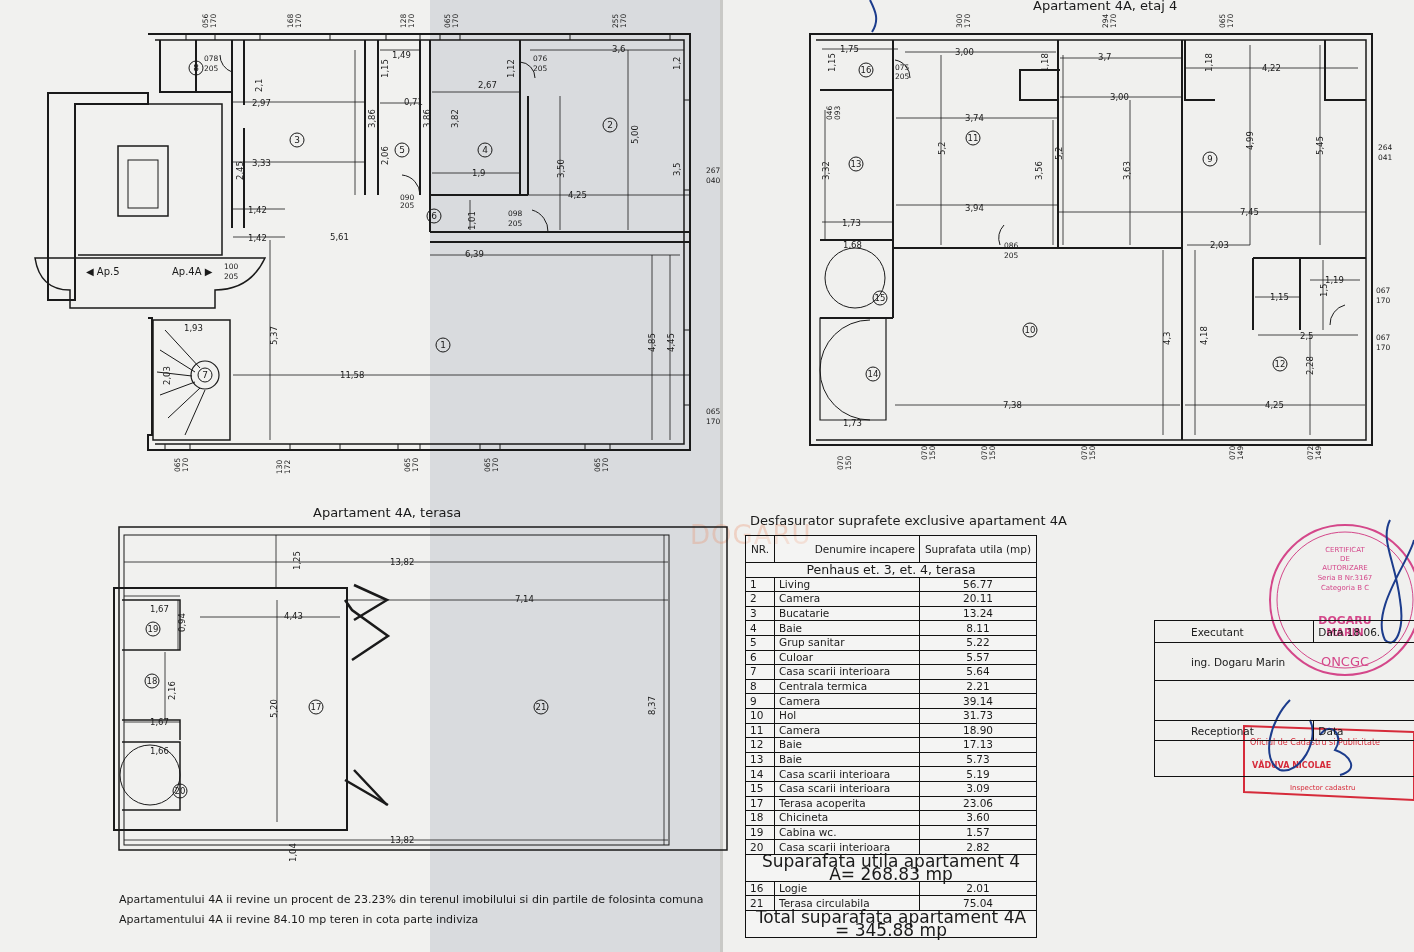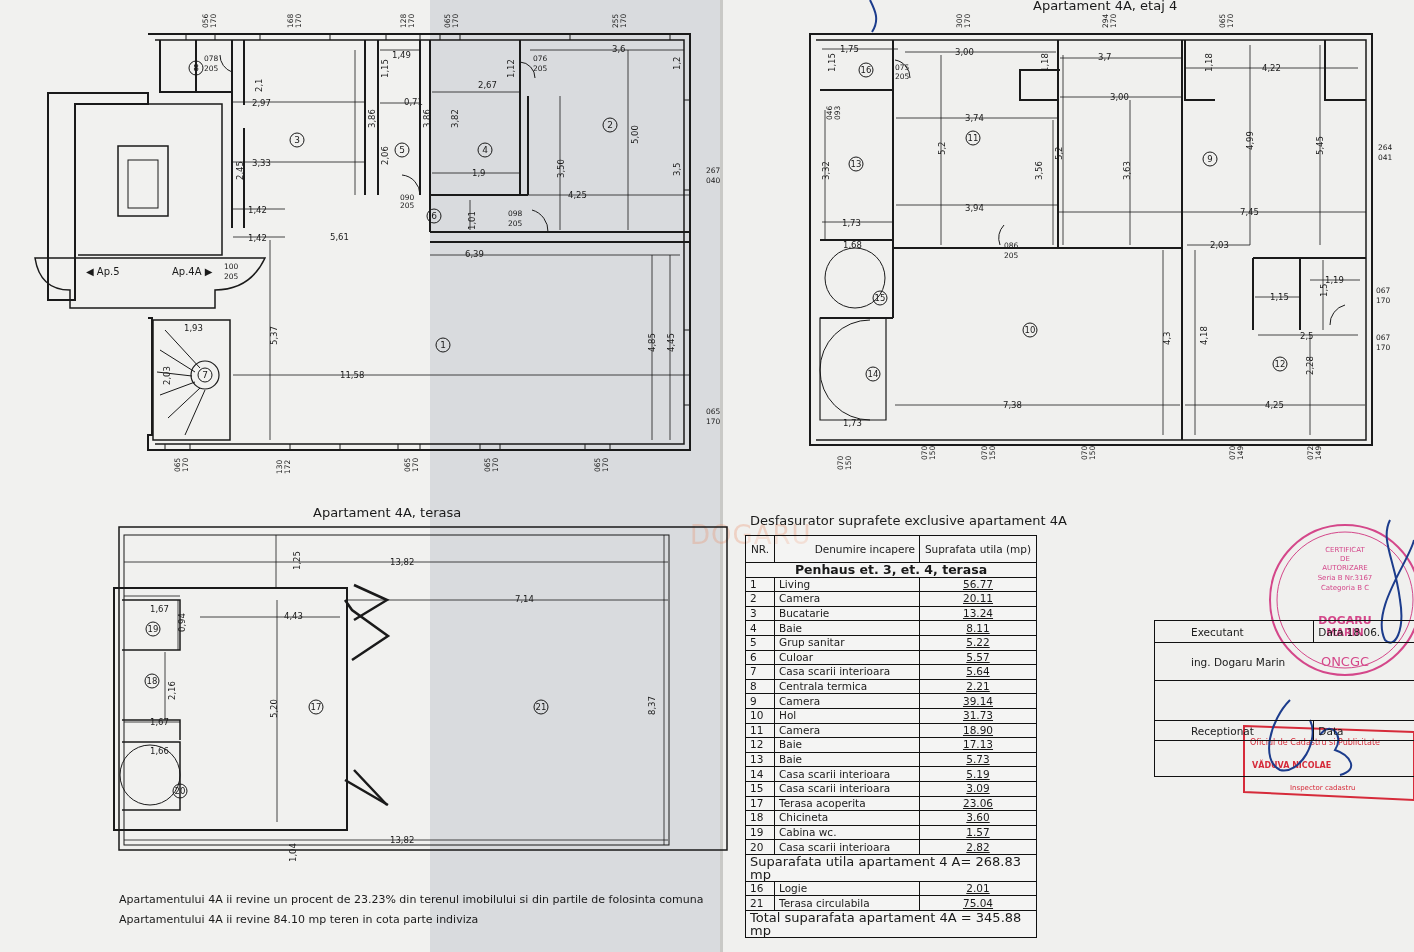--- a/index.html
+++ b/index.html
@@ -11,23 +11,23 @@
   .fold { position:absolute; left:720px; top:0; width:3px; height:952px; background:#c9c9c6; }
   svg.plan { position:absolute; left:0; top:0; }
   svg text { font-family:"DejaVu Sans", sans-serif; }
   .title { position:absolute; font-size:13px; white-space:nowrap;margin-top:6px; }
   .table-title { position:absolute; left:750px; top:513px; font-size:13px; white-space:nowrap; }
   table.surf { position:absolute; left:745px; top:535px; border-collapse:collapse; font-size:10.5px; background:rgba(255,255,255,0.3);padding-left:16px; }
   table.surf td, table.surf th { border:1.3px solid #111; padding:0 4px; height:13.6px; line-height:13px; font-weight:normal; }
   table.surf th { height:26px; }
   table.surf td.nr { width:20px; text-align:left; }
   table.surf td.name { width:136px; }
-  table.surf td.val { width:108px; text-align:center;text-decoration:underline; }
-  table.surf td.section { text-align:center; font-size:12.5px;font-weight:bold; }
-  table.surf td.total { font-size:13px;margin-top:16px; }
+  table.surf td.val { width:108px; text-align:center; }
+  table.surf td.section { text-align:center; font-size:12.5px; }
+  table.surf td.total { text-align:center; font-size:17px;margin-top:16px; }
   .notes { position:absolute; left:119px; top:890px; font-size:11px; line-height:20px; }
   .exec-table { position:absolute; left:1154px; top:620px; width:270px; border-collapse:collapse; font-size:10.5px; }
   .exec-table td { border:1.3px solid #111; padding:0 6px 0 36px; }
   .watermark { position:absolute; left:690px; top:520px; color:rgba(235,140,100,0.3); font-size:26px; letter-spacing:1px; }
 </style>
 </head>
 <body>
 
 <div class="page-left"></div>
 <div class="page-mid"></div>

